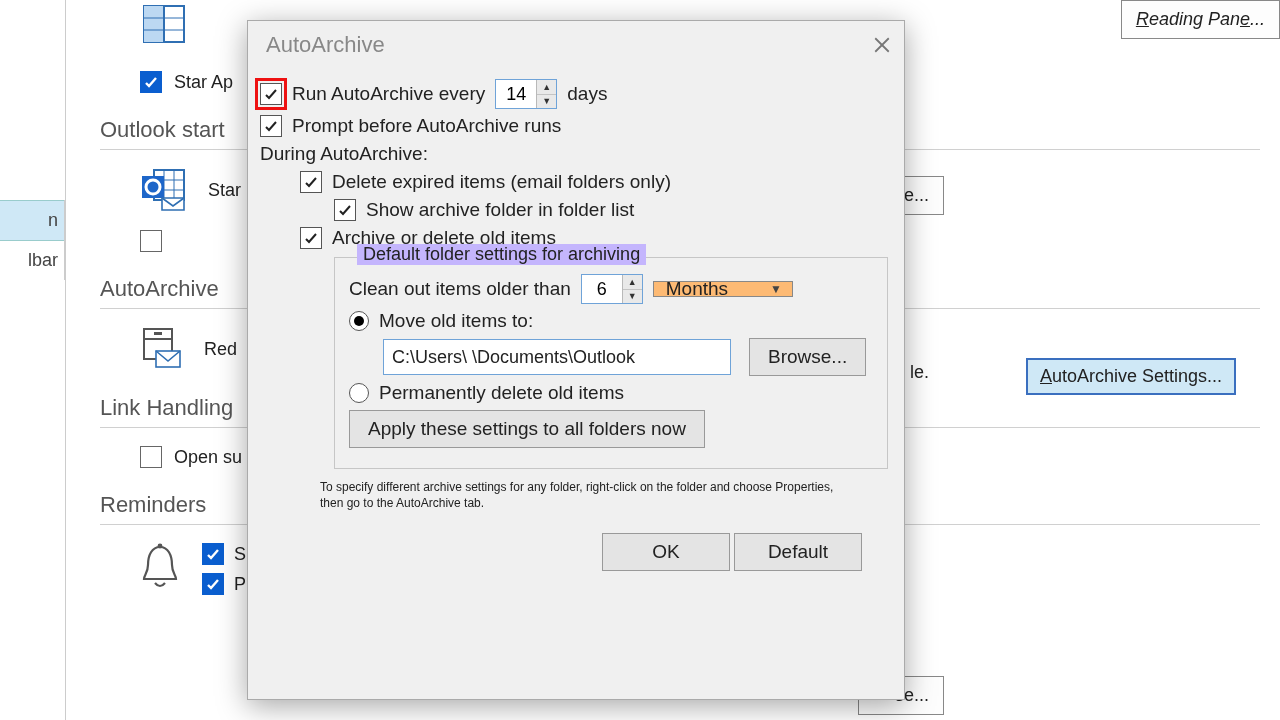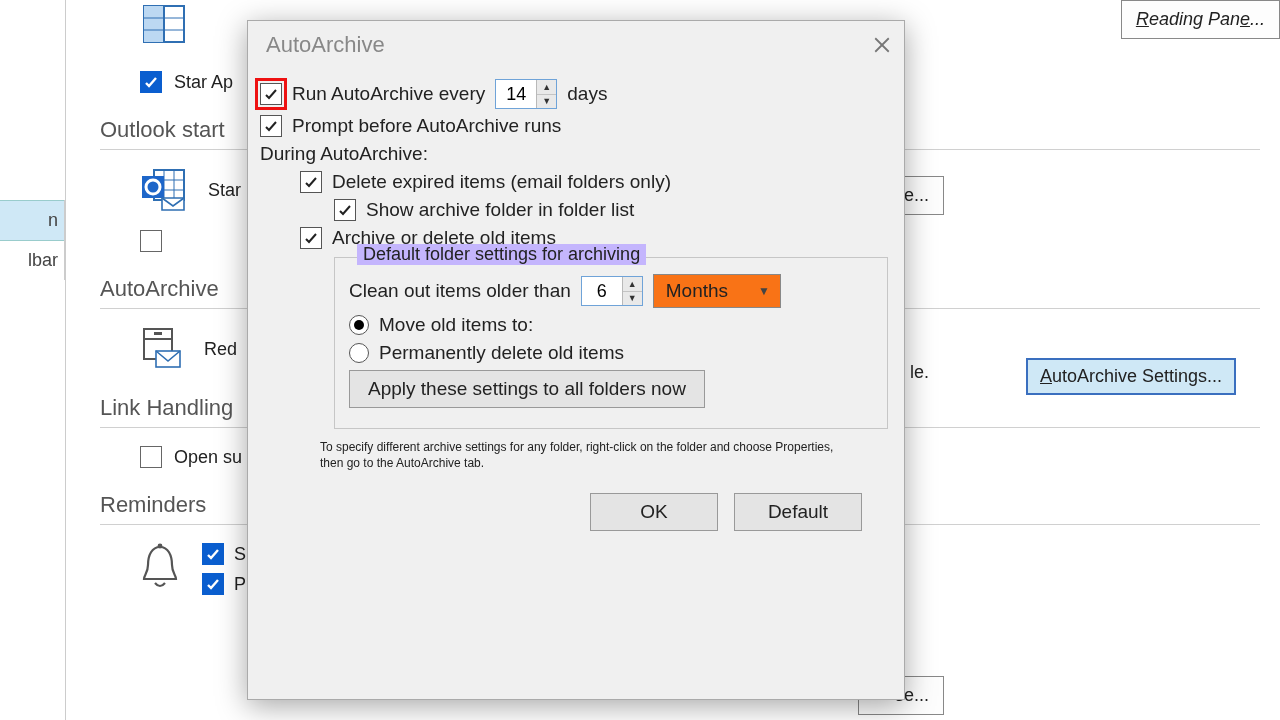--- a/index.html
+++ b/index.html
@@ -47,29 +47,29 @@
 .spin .arrows { width: 20px; border-left: 1px solid #b9b9b9; display: flex; flex-direction: column; background: #e9e9e9; }
 .spin .arrows div { flex: 1; display: flex; align-items: center; justify-content: center; font-size: 9px; color: #333; border-bottom: 1px solid #c4c4c4; }
 .spin .arrows div:last-child { border-bottom: none; }
 
 .group { border: 1px solid #c6c6c6; margin: 8px 4px 10px 74px; padding: 10px 14px 14px 14px; position: relative; }
 .group-label { position: absolute; top: -14px; left: 10px; background: #c4b5fd; padding: 0 6px; font-size: 18px; margin-left: 12px; }
 
 .radio { width: 20px; height: 20px; border: 1px solid #555; border-radius: 50%; display: inline-flex; align-items: center; justify-content: center; flex-shrink: 0; background: #fff; }
 .radio.sel::after { content: ""; width: 10px; height: 10px; background: #000; border-radius: 50%; }
 
-.sel-box { display: inline-flex; align-items: center; justify-content: space-between; gap: 30px; height: 34px; border: 1px solid #888; background: #f97316; padding: 0 10px 0 12px; min-width: 126px; }
+.sel-box { display: inline-flex; align-items: center; justify-content: space-between; gap: 42px; height: 16px; border: 1px solid #888; background: #fdba74; padding: 0 10px 0 12px; min-width: 126px; }
 .sel-box .chev { font-size: 12px; color: #444; }
 
 .txt { height: 36px; border: 1px solid #6fa3d8; background: #fff; padding: 0 8px; display: inline-flex; align-items: center; font-size: 18px; min-width: 348px; }
 
 .btn { border: 1px solid #999; background: #e4e4e4; padding: 7px 18px; font-size: 19px; display: inline-flex; align-items: center; justify-content: center; }
 
 .dlg-note { margin: 8px 0 14px 60px; max-width: 540px; line-height: 1.35; font-size: 12px; }
-.dlg-buttons { display: flex; gap: 16px; justify-content: flex-end; padding-right: 30px; margin-top: 22px; }
+.dlg-buttons { display: flex; gap: 4px; justify-content: flex-end; padding-right: 30px; margin-top: 22px; }
 .dlg-buttons .btn { width: 128px; justify-content: center; }
 
 .u { text-decoration: underline; }
 </style>
 </head>
 <body>
 
 <div class="bg">
   <div class="bg-vrule"></div>
   <div class="bg-left-rail">
@@ -268,20 +268,26 @@
           <span>Months</span>
           <span class="chev">▼</span>
         </span>
       </div>
 
       <div class="line">
         <span class="radio sel"></span>
         <span>Move old items to:</span>
       </div>
 
+      <div class="line" style="margin-left:34px; gap:18px;">
+        <span class="txt">
+            <span>C:\Users\        \Documents\Outlook</span>
+          </span>
+        <span class="btn">Browse...</span>
+      </div>
 
       <div class="line">
         <span class="radio"></span>
         <span>Permanently delete old items</span>
       </div>
 
       <div class="line">
         <span class="btn">Apply these settings to all folders now</span>
       </div>
     </div>

